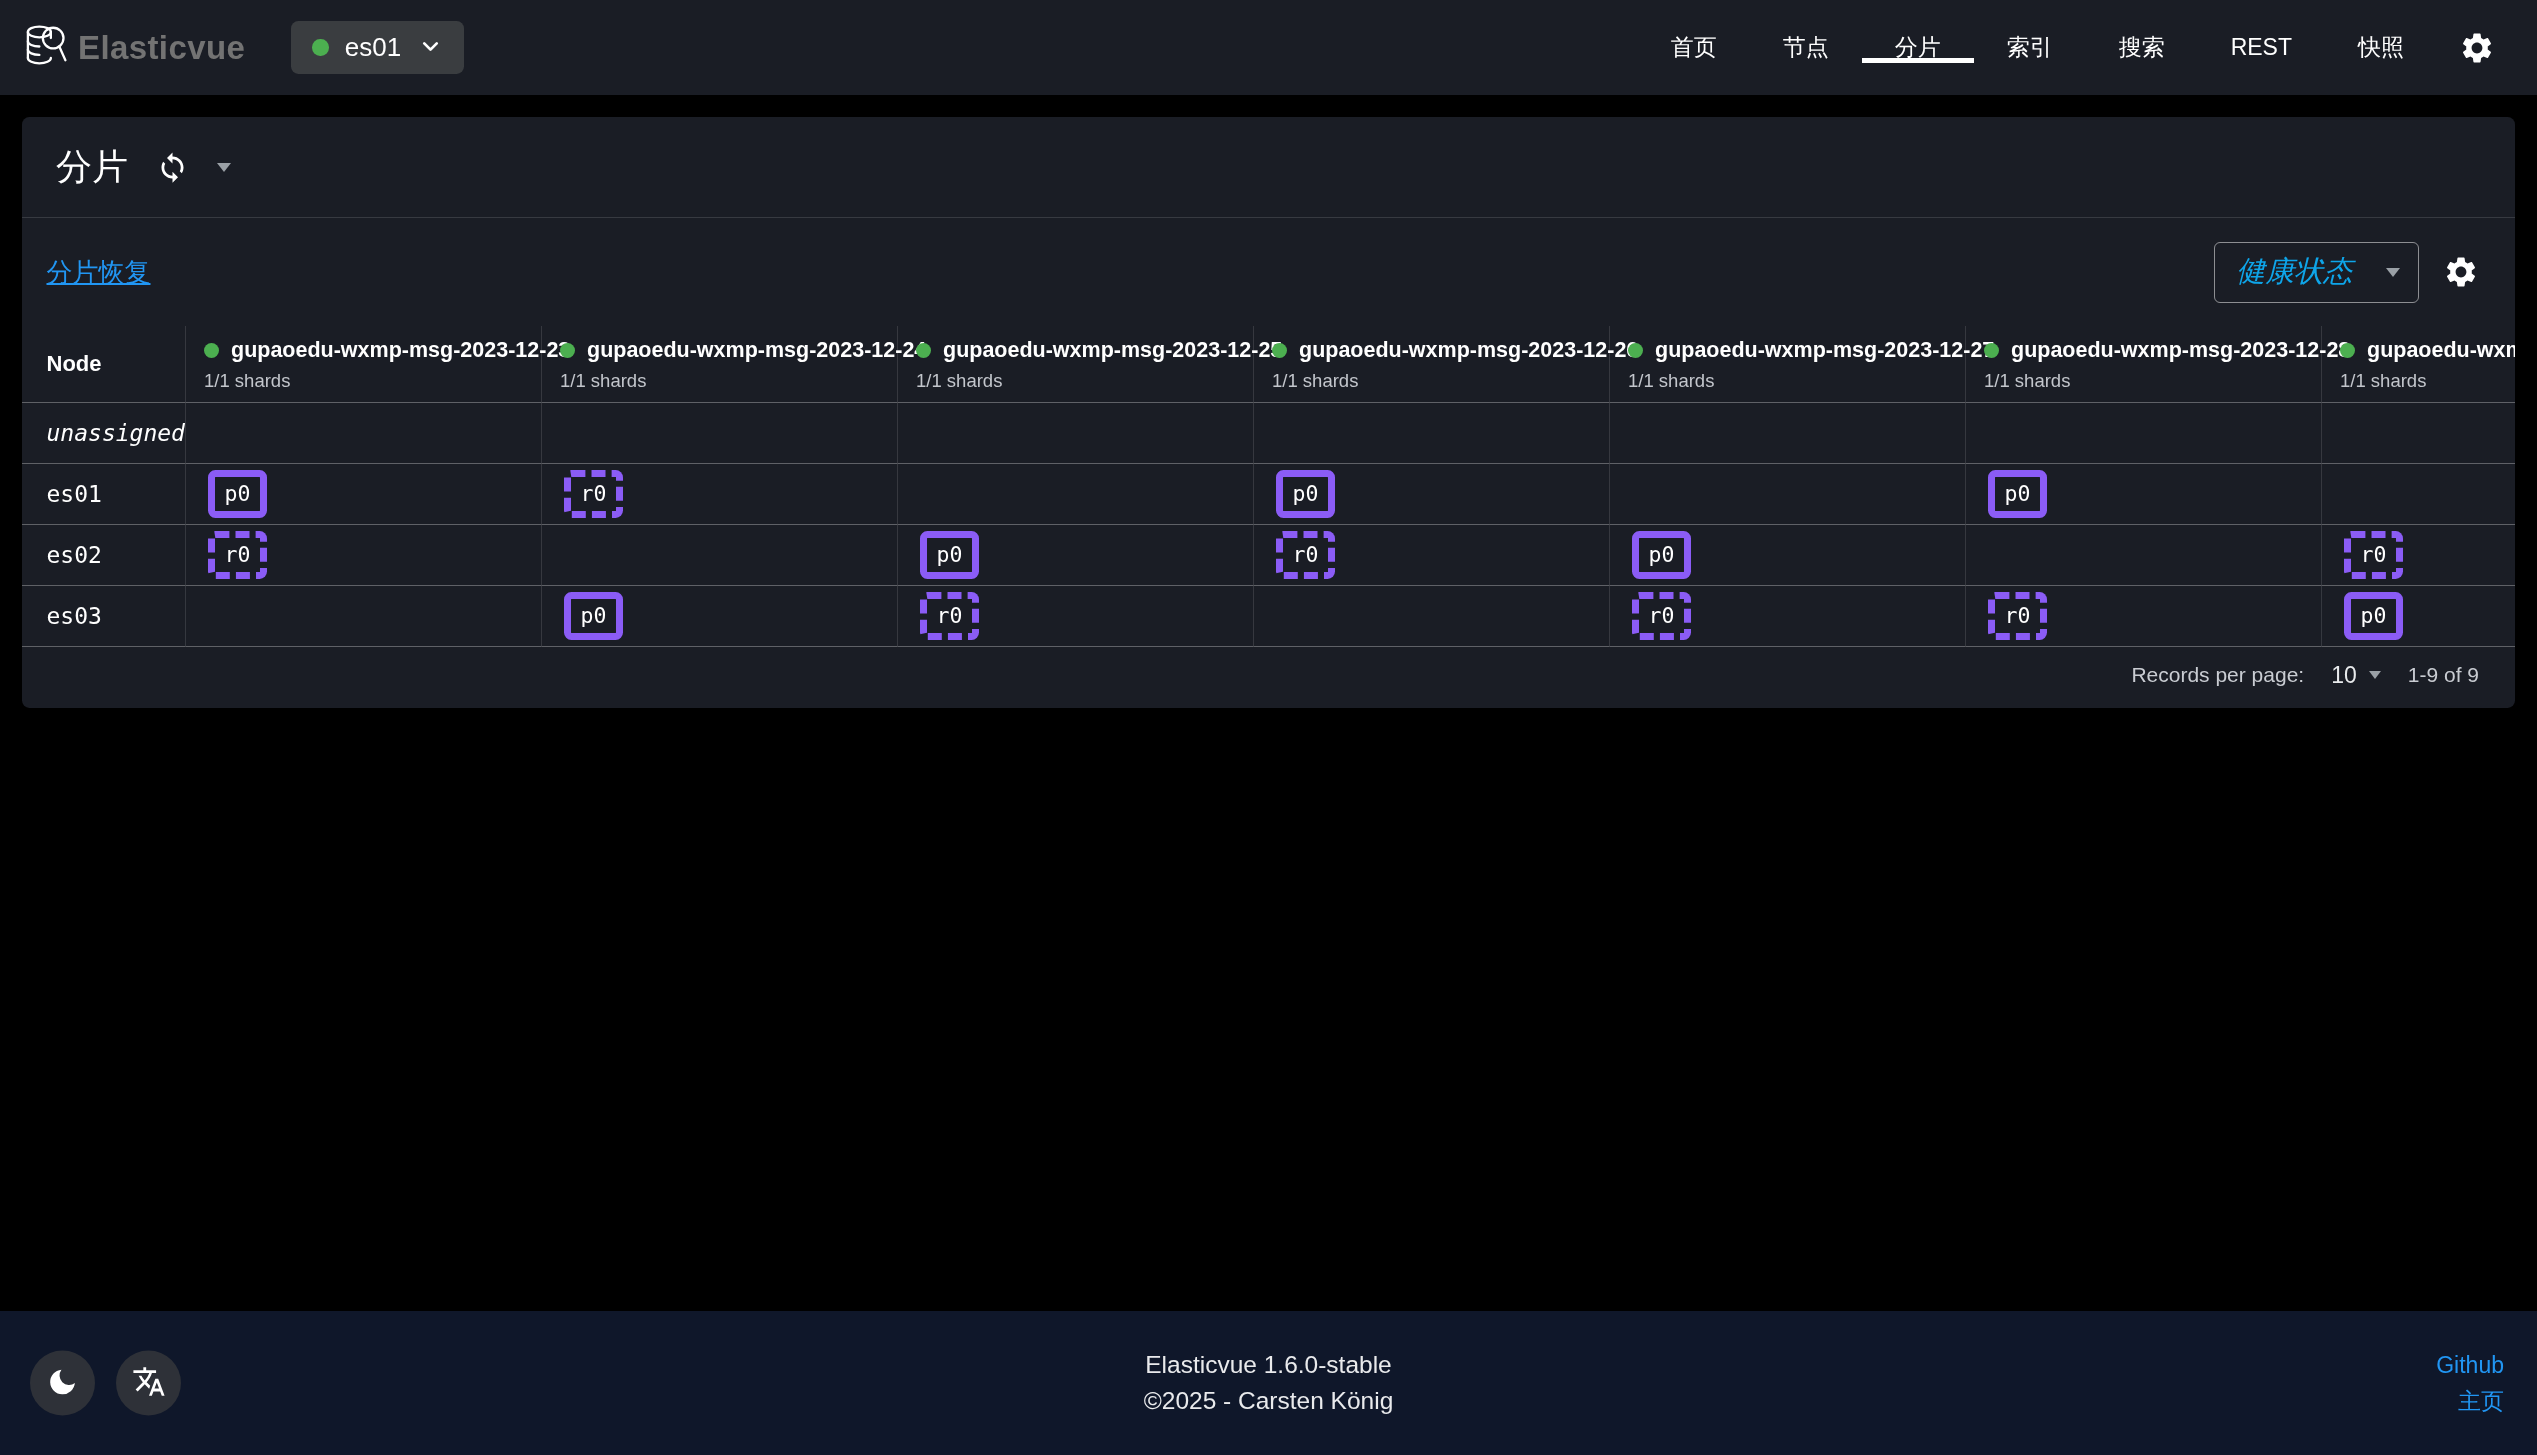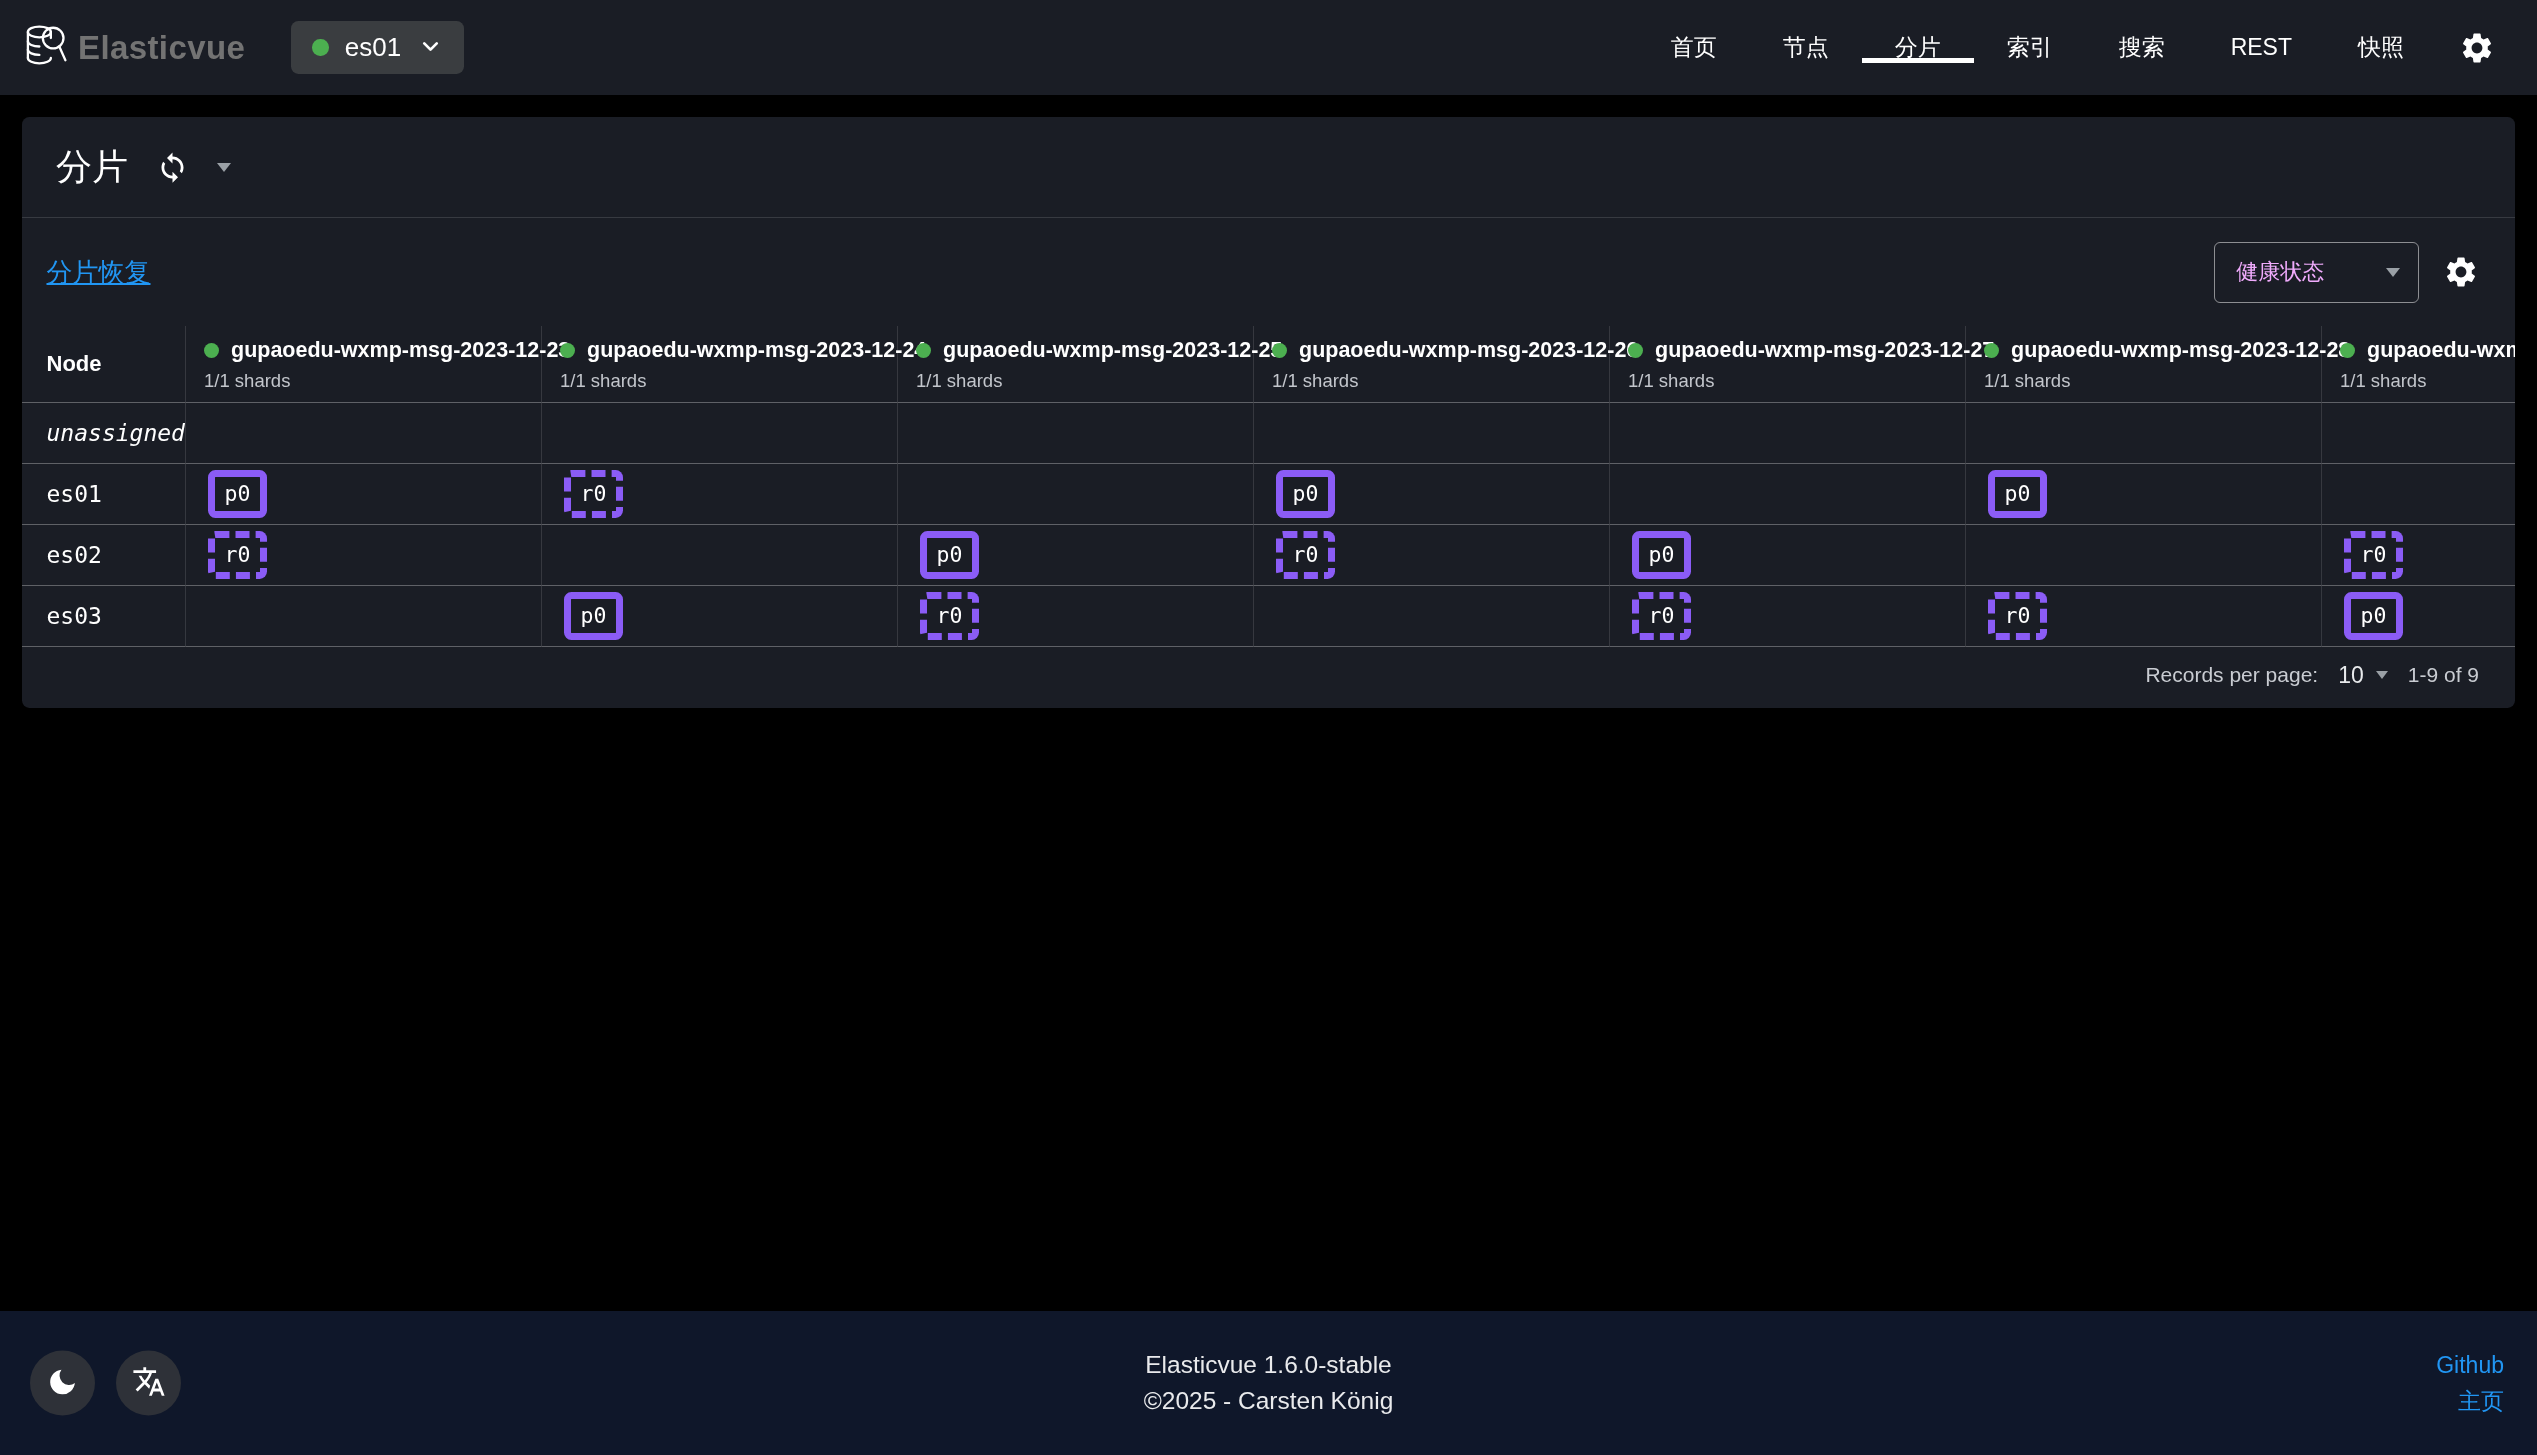--- a/index.html
+++ b/index.html
@@ -23,42 +23,42 @@
   .card-title-row { height:101px; display:flex; align-items:center; padding-left:34px; gap:28px; border-bottom:1.5px solid rgba(255,255,255,0.13); }
   .page-title { font-size:36px; color:#fff; }
   .refresh-btn { display:flex; align-items:center; cursor:pointer; }
   .tri { width:0; height:0; border-left:9.6px solid transparent; border-right:9.6px solid transparent; border-top:12px solid #9aa0a6; }
   .tri.small { border-left-width:7.4px; border-right-width:7.4px; border-top-width:9.6px; }
 
   .controls-row { height:108px; display:flex; align-items:center; padding:0 36px 0 24.5px; }
   .recovery-link { color:#2196f3; font-size:26px; text-decoration:underline; cursor:pointer; }
   .controls-right { margin-left:auto; display:flex; align-items:center; gap:19.3px; }
   .select-box { width:205px; height:61px; border:1.5px solid rgba(255,255,255,0.5); border-radius:6px; display:flex; align-items:center; justify-content:space-between; padding:0 18px 0 21px; cursor:pointer; }
-  .select-label { font-size:22px; color:#f0abfc; }
+  .select-label { font-size:29px; color:#0ea5e9;font-style:italic; }
   .filter-input { width:306px; height:61px; border:1.5px solid rgba(255,255,255,0.5); border-radius:6px; background:transparent; color:#fff; font-size:23px; padding:0 21px; outline:none; }
   .filter-input::placeholder { color:#8d929b; }
   .table-gear { display:flex; align-items:center; cursor:pointer; margin-left:4.5px; }
 
   
   .grid { display:grid; grid-template-columns:163px repeat(7,356px); width:2656px; }
   .h-cell { height:77px; border-bottom:1.5px solid rgba(255,255,255,0.30); }
   .h-node { display:flex; align-items:center; padding-left:24.5px; font-size:22px; font-weight:bold; color:#fff; }
   .h-idx { padding:12px 0 0 18px; border-left:1.5px solid rgba(255,255,255,0.12); overflow:visible; }
   .name-row { display:flex; align-items:center; gap:12px; white-space:nowrap; }
   .idx-dot { width:15px; height:15px; border-radius:50%; background:#4caf50; flex:0 0 auto; }
   .idx-name { font-size:21.5px; font-weight:bold; color:#fff; white-space:nowrap; }
   .h-sub { margin-top:7.4px; font-size:18.5px; color:#c3c6cc; }
   .cell { height:61px; border-bottom:1.5px solid rgba(255,255,255,0.30); display:flex; align-items:center; }
   .node-cell { padding-left:24.5px; font-size:23px; color:#fff; }
   .node-cell.unassigned { font-style:italic; }
   .shard-cell { border-left:1.5px solid rgba(255,255,255,0.12); padding-left:22px; }
   .badge { font-family:"DejaVu Sans Mono","Liberation Mono",monospace; font-size:21.5px; color:#fff; border:7px solid #8b5cf6; border-radius:7.4px; padding:5.2px 9.6px; line-height:1.1; cursor:pointer; }
   .badge.replica { border-style:dashed; }
 
-  .pagination-row { height:56px; display:flex; align-items:center; justify-content:flex-end; padding-right:36px; gap:20px; color:#c9ccd2; font-size:21px; }
+  .pagination-row { height:56px; display:flex; align-items:center; justify-content:flex-end; padding-right:36px; gap:27px; color:#c9ccd2; font-size:21px; }
   .per-page { display:flex; align-items:center; gap:12px; cursor:pointer; }
   .per-page-value { font-size:23px; color:#e8eaec; }
   .tri.tiny { border-left-width:6.7px; border-right-width:6.7px; border-top-width:8.2px; }
 
   
   .footer { position:absolute; left:0; right:0; bottom:0; height:144px; background:#0f172a; }
   .footer-left { position:absolute; left:30px; top:50%; transform:translateY(-50%); display:flex; gap:21px; }
   .circle-btn { width:65px; height:65px; border-radius:50%; background:#2e3138; display:flex; align-items:center; justify-content:center; cursor:pointer; }
   .footer-center { position:absolute; left:50%; top:50%; transform:translate(-50%,-50%); text-align:center; color:#e9eaec; font-size:24.5px; line-height:36px; }
   .footer-right { position:absolute; right:33px; top:50%; transform:translateY(-50%); text-align:right; font-size:23px; line-height:36px; }

